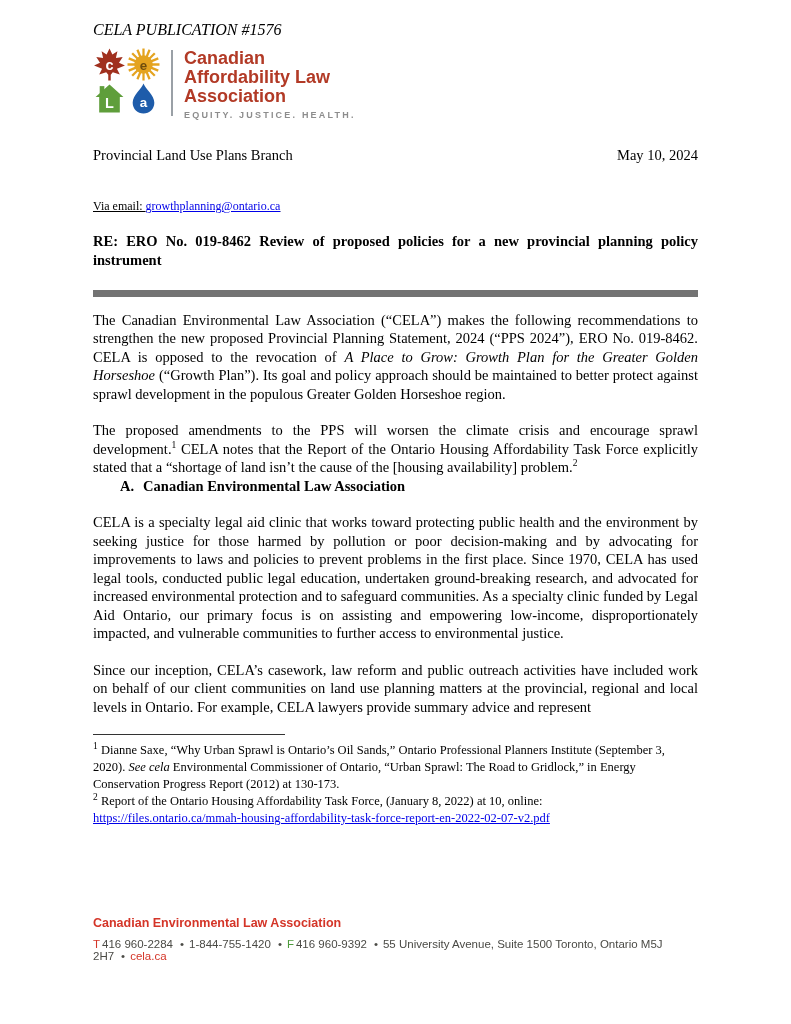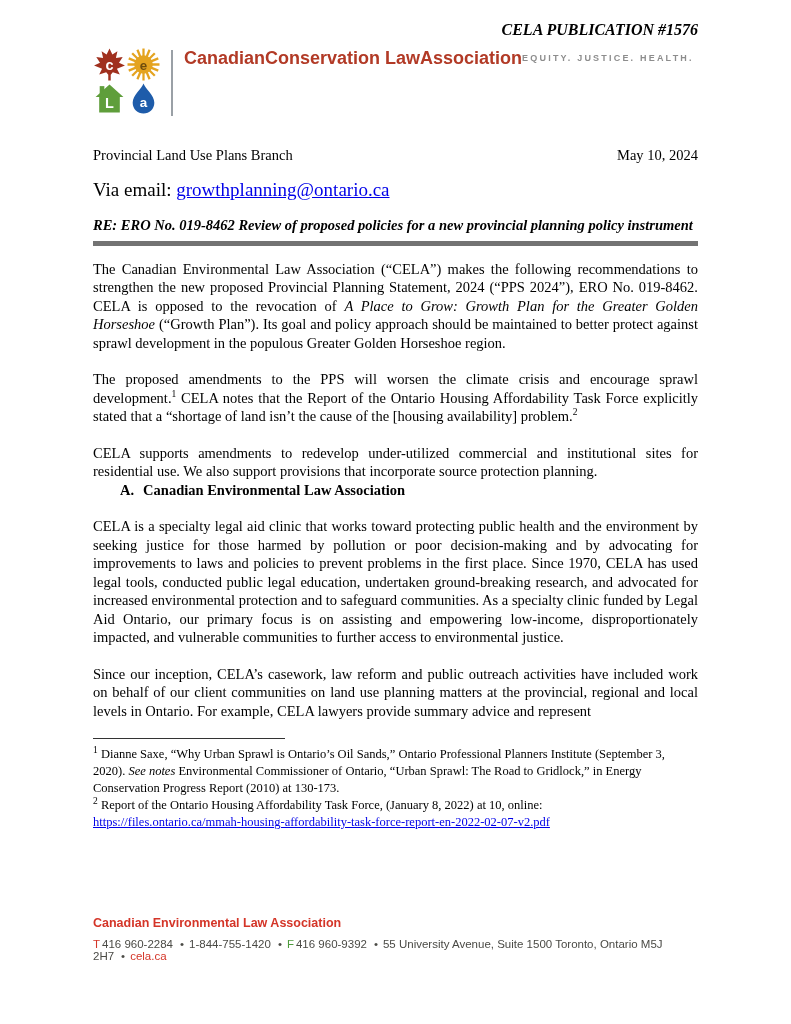--- a/index.html
+++ b/index.html
@@ -1,37 +1,37 @@
 <!DOCTYPE html>
 <html><head>
 <meta charset="utf-8">
 <style>
   html,body { margin:0; padding:0; background:#fff; }
   .page {
     position:relative; width:791px; height:1024px; margin:0 auto;
     background:#fff; box-sizing:border-box; padding:20px 93px 0 93px;
     font-family:"Liberation Serif", serif; color:#000; overflow:hidden;
   }
-  .pub-header { text-align:right; font-weight:bold; font-style:italic; font-size:16px; line-height:20px; }
+  .pub-header { font-weight:normal; font-style:italic; font-size:16px; line-height:20px; }
 
   
   .logo-row { display:flex; align-items:flex-start; margin-top:8px; height:72px; }
   .logo-icons { display:grid; grid-template-columns:33px 33px; grid-auto-rows:33px; gap:1px; }
   .logo-icons svg { display:block; }
   .icon-letter { font-family:"Liberation Sans", sans-serif; font-weight:bold; }
   .logo-divider { width:2px; height:66px; background:#9aa0a6; margin:2px 11px 0 11px; }
-  .logo-text { display:flex; flex-direction:row; padding-top:1px;justify-content:space-between; }
+  .logo-text { display:flex; flex-direction:column; padding-top:1px;justify-content:space-between; }
   .logo-line { font-family:"Liberation Sans", sans-serif; font-weight:bold; font-size:18px; line-height:19px; color:#b23a26; }
   .logo-tagline { font-family:"Liberation Sans", sans-serif; font-weight:bold; font-size:9px; letter-spacing:2.2px; color:#8d8d8d; margin-top:4px; }
 
   
   .addr-row { display:flex; justify-content:space-between; margin-top:26px; font-size:14.5px; line-height:19px;align-items:flex-end; }
-  .email-line { margin-top:16px; font-size:19px; line-height:18.5px; }
+  .email-line { margin-top:32px; font-size:12px; line-height:18.5px;text-decoration:underline; }
   a.link { color:#0000e8; text-decoration:underline; cursor:pointer; }
-  .subject { margin-top:16px; font-weight:bold; font-size:14.5px; line-height:19px; text-align:justify; padding-bottom:6px; border-bottom:5px solid #737373;font-style:italic; }
+  .subject { margin-top:16px; font-weight:bold; font-size:14.5px; line-height:19px; text-align:justify; padding-bottom:20px; border-bottom:7px solid #737373; }
   .para { margin:18px 0 0 0; font-size:14.5px; line-height:18.5px; text-align:justify; }
   .para.first { margin-top:14px; }
   sup.fnref { font-size:9.5px; vertical-align:super; line-height:0; }
   .heading-a { font-weight:bold; font-size:14.5px; line-height:18.5px; padding-left:27px; }
   .heading-a .label { margin-right:9px; }
 
   
   .footnotes { margin-top:18px; }
   .fn-sep { width:192px; border-top:1.5px solid #333; margin:0 0 7px 0; }
   .fn { font-size:12.5px; line-height:17px; }
@@ -79,52 +79,51 @@
         <text class="icon-letter" x="16" y="25" font-size="14" fill="#ffffff" text-anchor="middle">L</text>
       </svg>
       <svg width="33" height="33" viewBox="0 0 32 32">
         <path fill="#1e5caa" d="M16 1.5 C17.8 6.5 26.5 13 26.5 20 C26.5 26.1 21.8 30.5 16 30.5 C10.2 30.5 5.5 26.1 5.5 20 C5.5 13 14.2 6.5 16 1.5 Z"></path>
         <text class="icon-letter" x="16" y="24" font-size="13" fill="#ffffff" text-anchor="middle">a</text>
       </svg>
     </div>
     <div class="logo-divider"></div>
     <div class="logo-text">
       <span class="logo-line">Canadian</span>
-      <span class="logo-line">Conservation Law</span>
+      <span class="logo-line">Affordability Law</span>
       <span class="logo-line">Association</span>
       <span class="logo-tagline">EQUITY. JUSTICE. HEALTH.</span>
     </div>
   </div>
 
   <div class="addr-row">
     <div>
       <div>Provincial Land Use Plans Branch</div>
     </div>
     <div>May 10, 2024</div>
   </div>
 
   <div class="email-line"><span>Via email: </span><a class="link">growthplanning@ontario.ca</a></div>
 
   <div class="subject">RE: ERO No. 019-8462 Review of proposed policies for a new provincial planning policy instrument</div>
 
   <p class="para first"><span>The Canadian Environmental Law Association (“CELA”) makes the following recommendations to strengthen the new proposed Provincial Planning Statement, 2024 (“PPS 2024”), ERO No. 019-8462. CELA is opposed to the revocation of </span><i>A Place to Grow: Growth Plan for the Greater Golden Horseshoe</i><span> (“Growth Plan”). Its goal and policy approach should be maintained to better protect against sprawl development in the populous Greater Golden Horseshoe region.</span></p>
 
   <p class="para"><span>The proposed amendments to the PPS will worsen the climate crisis and encourage sprawl development.</span><sup class="fnref">1</sup><span> CELA notes that the Report of the Ontario Housing Affordability Task Force explicitly stated that a “shortage of land isn’t the cause of the [housing availability] problem.</span><sup class="fnref">2</sup></p>
 
-  <p class="para">CELA supports amendments to redevelop under-utilized commercial and institutional sites for residential use. We also support provisions that incorporate source protection planning.</p>
 
   <div class="heading-a"><span class="label">A.</span><span>Canadian Environmental Law Association</span></div>
 
   <p class="para">CELA is a specialty legal aid clinic that works toward protecting public health and the environment by seeking justice for those harmed by pollution or poor decision-making and by advocating for improvements to laws and policies to prevent problems in the first place. Since 1970, CELA has used legal tools, conducted public legal education, undertaken ground-breaking research, and advocated for increased environmental protection and to safeguard communities. As a specialty clinic funded by Legal Aid Ontario, our primary focus is on assisting and empowering low-income, disproportionately impacted, and vulnerable communities to further access to environmental justice.</p>
 
   <p class="para">Since our inception, CELA’s casework, law reform and public outreach activities have included work on behalf of our client communities on land use planning matters at the provincial, regional and local levels in Ontario. For example, CELA lawyers provide summary advice and represent</p>
 
   <div class="footnotes">
     <div class="fn-sep"></div>
-    <div class="fn"><sup class="fnref">1</sup><span> Dianne Saxe, “Why Urban Sprawl is Ontario’s Oil Sands,” Ontario Professional Planners Institute (September 3, 2020). </span><i>See notes</i><span> Environmental Commissioner of Ontario, “Urban Sprawl: The Road to Gridlock,” in Energy Conservation Progress Report (2010) at 130-173.</span></div>
+    <div class="fn"><sup class="fnref">1</sup><span> Dianne Saxe, “Why Urban Sprawl is Ontario’s Oil Sands,” Ontario Professional Planners Institute (September 3, 2020). </span><i>See cela</i><span> Environmental Commissioner of Ontario, “Urban Sprawl: The Road to Gridlock,” in Energy Conservation Progress Report (2012) at 130-173.</span></div>
     <div class="fn"><sup class="fnref">2</sup><span> Report of the Ontario Housing Affordability Task Force, (January 8, 2022) at 10, online:</span>
       <div><a class="link">https://files.ontario.ca/mmah-housing-affordability-task-force-report-en-2022-02-07-v2.pdf</a></div>
     </div>
   </div>
 
   <div class="footer">
     <div class="footer-org">Canadian Environmental Law Association</div>
     <div class="footer-contact">
       <span class="t seg">T</span><span class="seg">416 960-2284</span><span class="bullet">•</span><span class="seg">1-844-755-1420</span><span class="bullet">•</span><span class="f seg">F</span><span class="seg">416 960-9392</span><span class="bullet">•</span><span class="seg">55 University Avenue, Suite 1500 Toronto, Ontario  M5J 2H7</span><span class="bullet">•</span><a class="site">cela.ca</a>
     </div>

